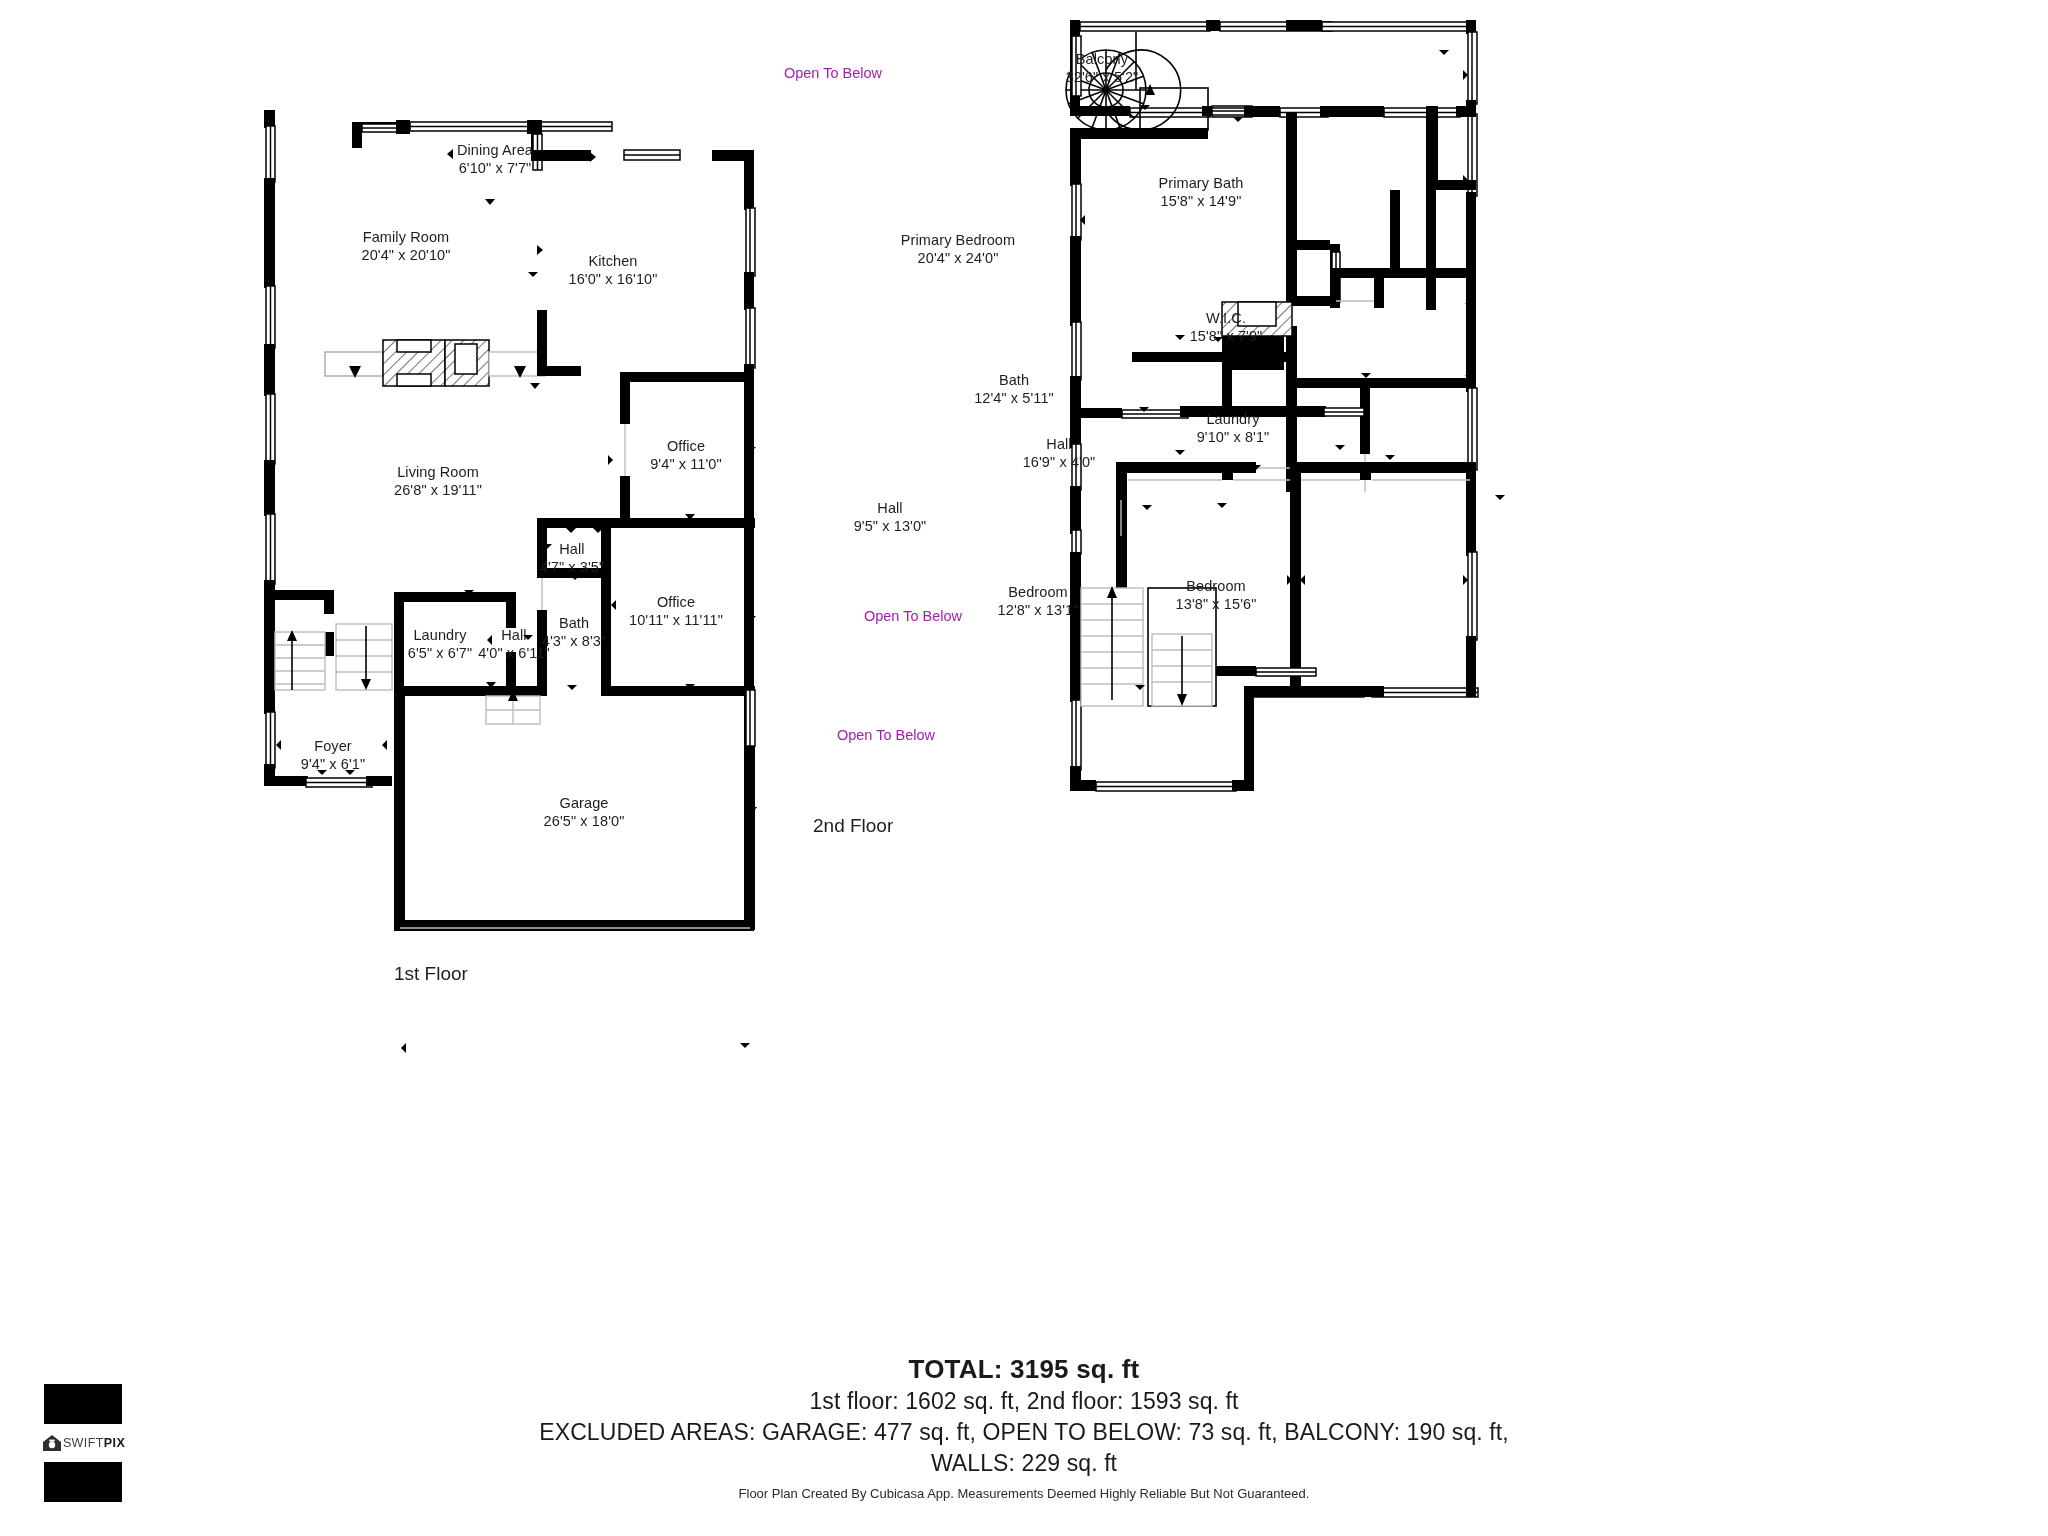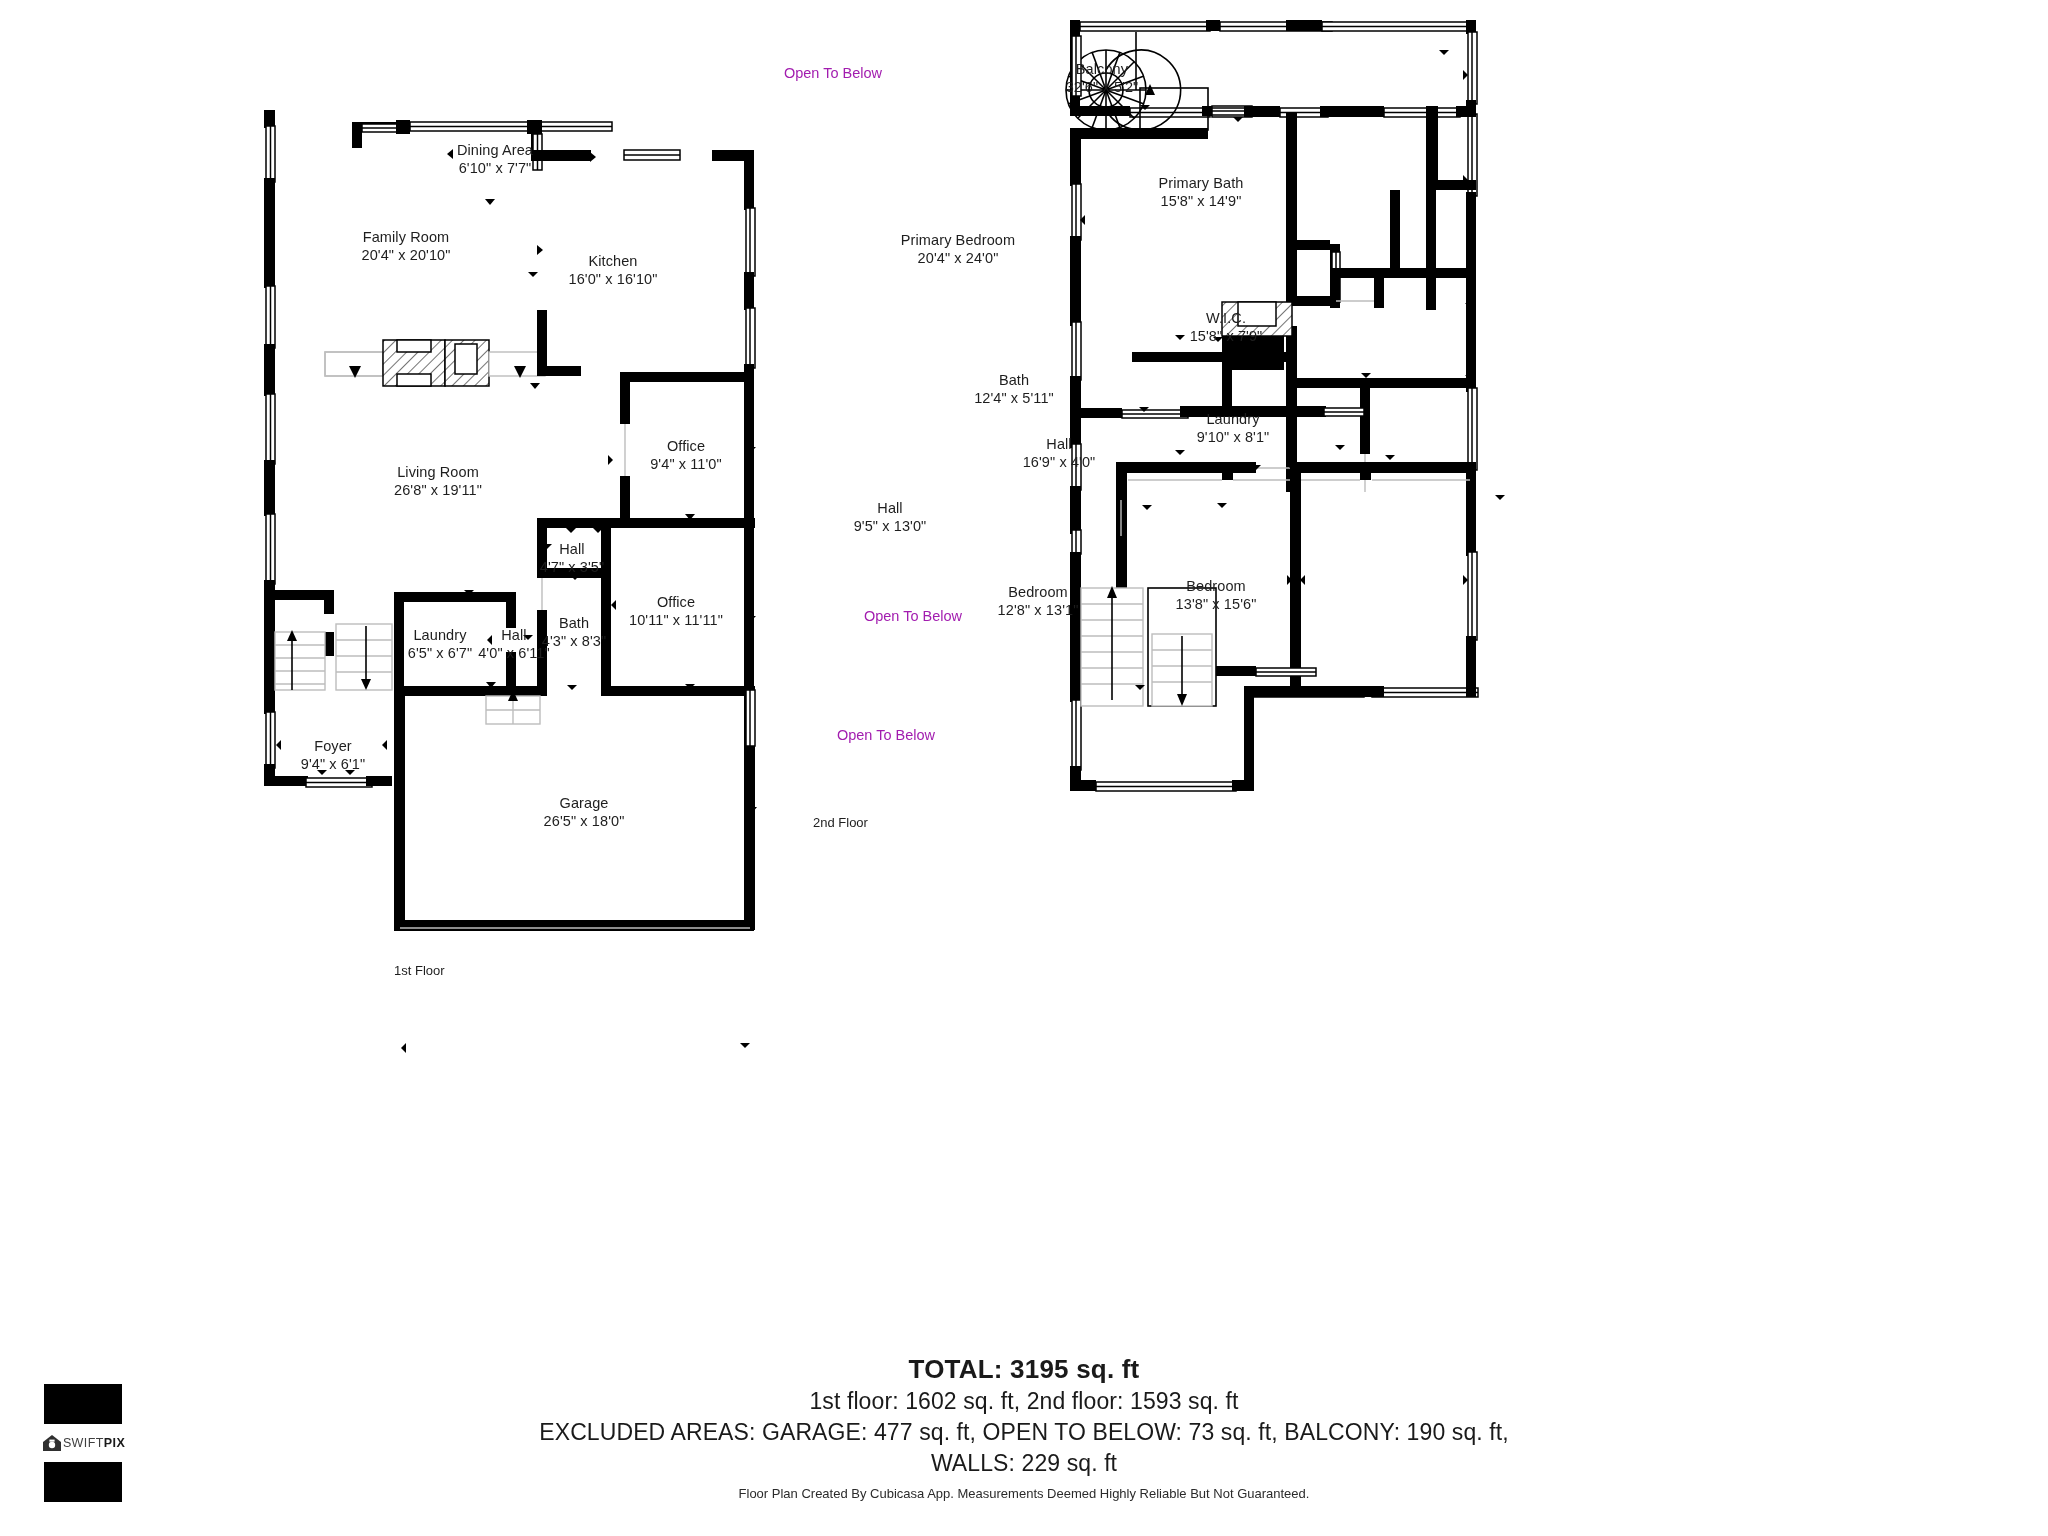--- a/index.html
+++ b/index.html
@@ -58,21 +58,21 @@
   .plain-label {
     position: absolute;
     font-size: 14.5px;
     color: #a21caf;
     white-space: nowrap;
     transform: translateX(-50%);
     pointer-events: none;
   }
   .floor-caption {
     position: absolute;
-    font-size: 13px;
+    font-size: 19px;
     color: #1e1e1e;
     white-space: nowrap;
   }
 
   #summary {
     position: absolute;
     left: 0;
     top: 1352px;
     width: 2048px;
     text-align: center;
@@ -704,21 +704,21 @@
     <span class="rl-name">Foyer</span>
     <span class="rl-dim">9'4" x 6'1"</span>
   </div>
   <div class="room-label" style="left:584px; top:795px;">
     <span class="rl-name">Garage</span>
     <span class="rl-dim">26'5" x 18'0"</span>
   </div>
 
   <div class="floor-caption" style="left:394px; top:963px;">1st Floor</div>
 
-  <div class="room-label" style="left:1102px; top:61px;">
+  <div class="room-label" style="left:1102px; top:51px;">
     <span class="rl-name">Balcony</span>
     <span class="rl-dim">32'6" x 5'2"</span>
   </div>
   <div class="room-label" style="left:1201px; top:175px;">
     <span class="rl-name">Primary Bath</span>
     <span class="rl-dim">15'8" x 14'9"</span>
   </div>
   <div class="room-label" style="left:958px; top:232px;">
     <span class="rl-name">Primary Bedroom</span>
     <span class="rl-dim">20'4" x 24'0"</span>

